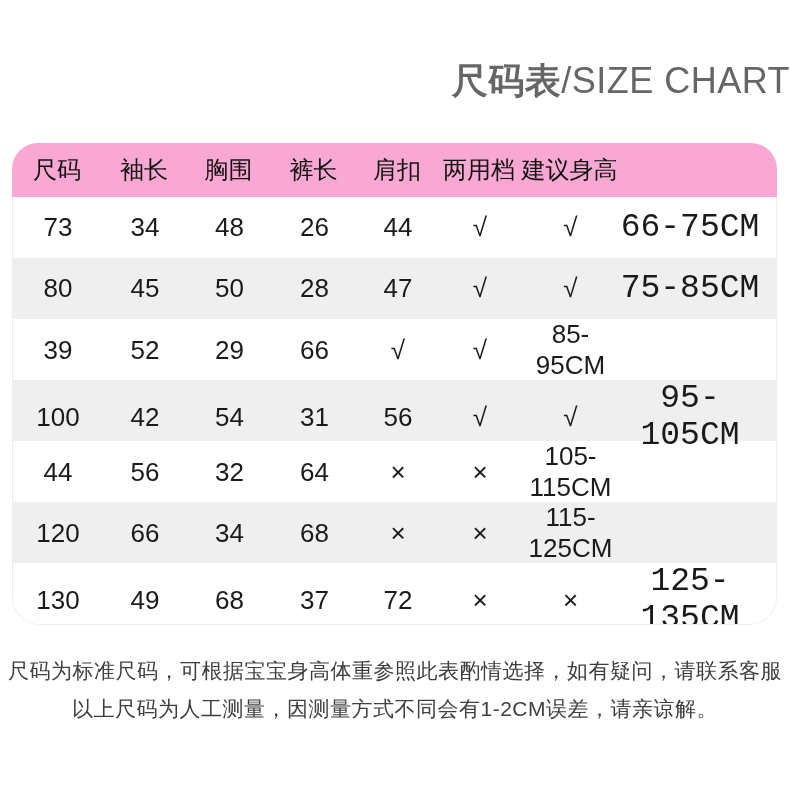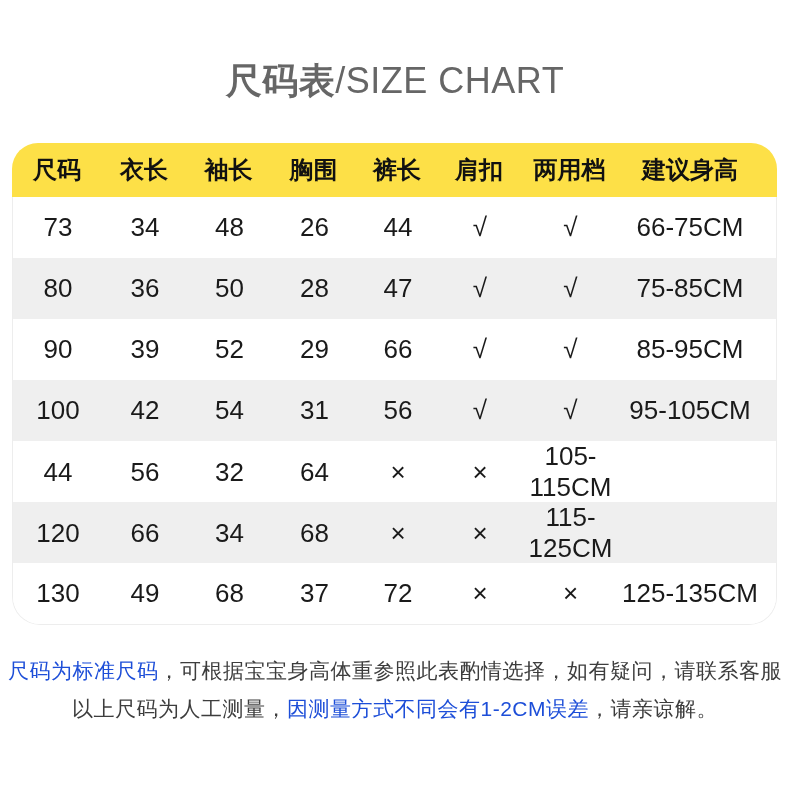--- a/index.html
+++ b/index.html
@@ -15,89 +15,88 @@
     position: relative;
     width: 790px;
     height: 789px;
     overflow: hidden;
     background: #ffffff;
   }
   
   .title {
     margin: 0;
     padding-top: 58px;
-    text-align: center;
+    text-align: right;
     font-size: 36px;
     line-height: 46px;
     color: #666666;
     letter-spacing: 0.5px;
     white-space: nowrap;
   }
   .title .zh { font-weight: 700; }
   .title .en { font-weight: 500; }
 
   
   .size-table {
     margin: 39px 13px 0 12px; 
   }
   .thead, .tr {
     display: grid;
     grid-template-columns: 90px 84px 85px 85px 82px 82px 99px 1fr;
     align-items: center;
     text-align: center;
   }
   .thead {
-    background: #fde047;
+    background: #f9a8d4;
     height: 54px;
     border-radius: 26px 26px 0 0;
     font-size: 24px;
-    font-weight: 700;
+    font-weight: 400;
     color: #111111;
   }
   .tbody {
     border: 1px solid #ededed;
     border-top: none;
     border-radius: 0 0 28px 28px;
     overflow: hidden;
     background: #ffffff;
   }
   .tr {
     height: 61px;
     font-size: 26px;
     color: #1a1a1a;
     background: #ffffff;
   }
   .tr:nth-child(even) { background: #EFEFEF; }
   .thead > :nth-child(8), .tr > :nth-child(8) { padding-right: 16px; }
-  .tr > :nth-child(8) { font-size: 26px; }
+  .tr > :nth-child(8) { font-size: 33px; font-family: Liberation Mono, monospace; }
 
   
   .note {
     margin-top: 27px;
     text-align: center;
     font-size: 21px;
     line-height: 38px;
     font-weight: 500;
     color: #3d3d3d;
     letter-spacing: 0.5px;
   }
-  .note .accent { color: #1d4ed8; }
+  .note .accent { color: #404040; }
 </style>
 </head>
 <body>
 
 <div class="page">
 
   <h1 class="title"><span class="zh">尺码表</span><span class="en">/SIZE CHART</span></h1>
 
   <div class="size-table">
 
     <div class="thead">
       <div>尺码</div>
-      <div>衣长</div>
       <div>袖长</div>
       <div>胸围</div>
       <div>裤长</div>
       <div>肩扣</div>
       <div>两用档</div>
       <div>建议身高</div>
     </div>
 
     <div class="tbody">
 
@@ -107,31 +106,30 @@
         <div>48</div>
         <div>26</div>
         <div>44</div>
         <div>√</div>
         <div>√</div>
         <div>66-75CM</div>
       </div>
 
       <div class="tr">
         <div>80</div>
-        <div>36</div>
+        <div>45</div>
         <div>50</div>
         <div>28</div>
         <div>47</div>
         <div>√</div>
         <div>√</div>
         <div>75-85CM</div>
       </div>
 
       <div class="tr">
-        <div>90</div>
         <div>39</div>
         <div>52</div>
         <div>29</div>
         <div>66</div>
         <div>√</div>
         <div>√</div>
         <div>85-95CM</div>
       </div>
 
       <div class="tr">

